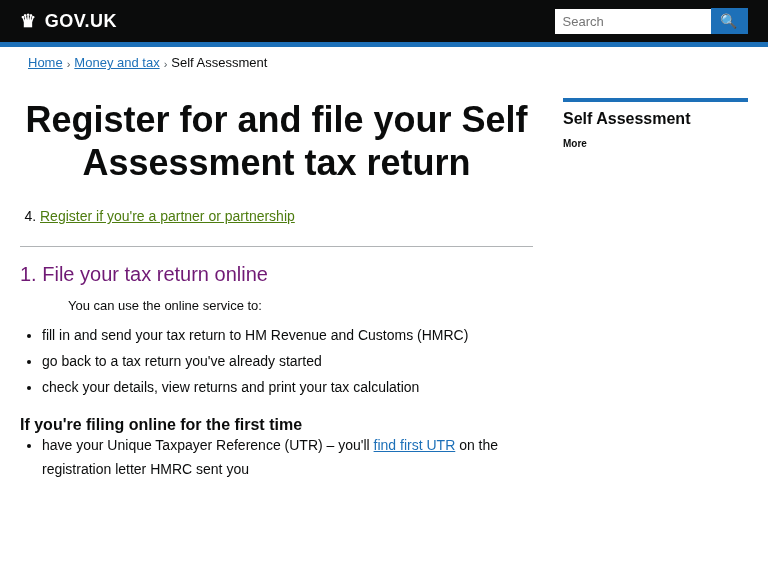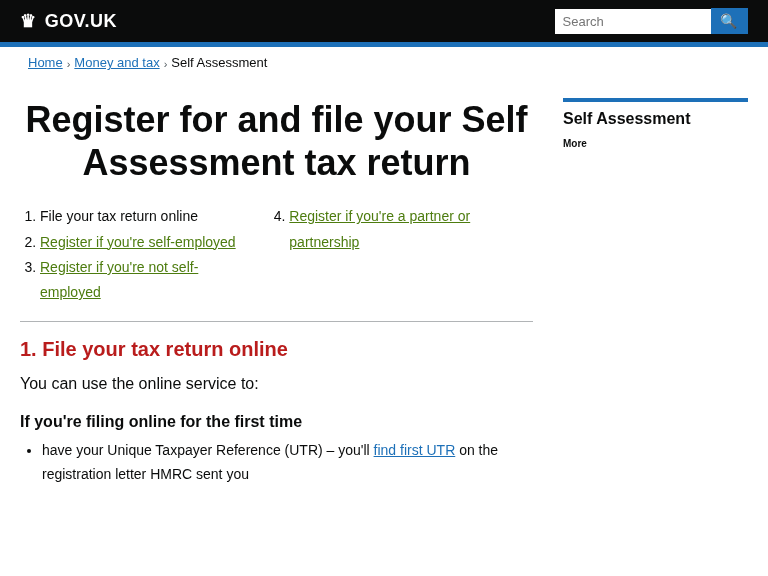--- a/index.html
+++ b/index.html
@@ -108,37 +108,37 @@
 
     hr.section-divider {
       border: none;
       border-top: 1px solid #b1b4b6;
       margin: 12px 0 16px 0;
     }
 
     
     h2.section-heading {
       font-size: 20px;
-      font-weight: bold;
+      font-weight: normal;
       margin-bottom: 10px;
-      color: #b91c1c;
+      color: #701a75;
     }
     h3.sub-heading {
       font-size: 16px;
       font-weight: bold;
-      margin-bottom: 8px;
       margin-top: 16px;
       color: #0b0c0c;
     }
 
     p.body-text {
-      font-size: 16px;
+      font-size: 13px;
       line-height: 1.6;
       margin-bottom: 8px;
       color: #0b0c0c;
+      margin-left: 48px;
     }
 
     ul.bullet-list {
       list-style: disc;
       padding-left: 22px;
       font-size: 14px;
       line-height: 1.7;
       color: #0b0c0c;
     }
     ul.bullet-list li { margin-bottom: 2px; }
@@ -197,38 +197,36 @@
 </nav>
 
 <div id="main-wrapper">
 
   <main id="main-content">
 
     <h1 class="page-title">Register for and file your Self Assessment tax return</h1>
 
     <div class="steps-grid">
       <div class="steps-col">
-        <ol>
-          <li>File your tax return online</li>
-          <li><a href="#">Register if you're self-employed</a></li>
-          <li><a href="#">Register if you're not self-employed</a></li>
-        </ol>
-      </div>
-      <div class="steps-col">
         <ol start="4">
           <li><a href="#">Register if you're a partner or partnership</a></li>
         </ol>
       </div>
     </div>
 
     <hr class="section-divider">
 
     <section>
       <h2 class="section-heading">1. File your tax return online</h2>
       <p class="body-text">You can use the online service to:</p>
+      <ul class="bullet-list">
+        <li>fill in and send your tax return to HM Revenue and Customs (HMRC)</li>
+        <li>go back to a tax return you've already started</li>
+        <li>check your details, view returns and print your tax calculation</li>
+      </ul>
     </section>
 
     <section>
       <h3 class="sub-heading">If you're filing online for the first time</h3>
       <ul class="bullet-list">
         <li>have your Unique Taxpayer Reference (UTR) – you'll <a href="#">find first UTR</a> on the registration letter HMRC sent you</li>
 
       </ul>
     </section>
 

